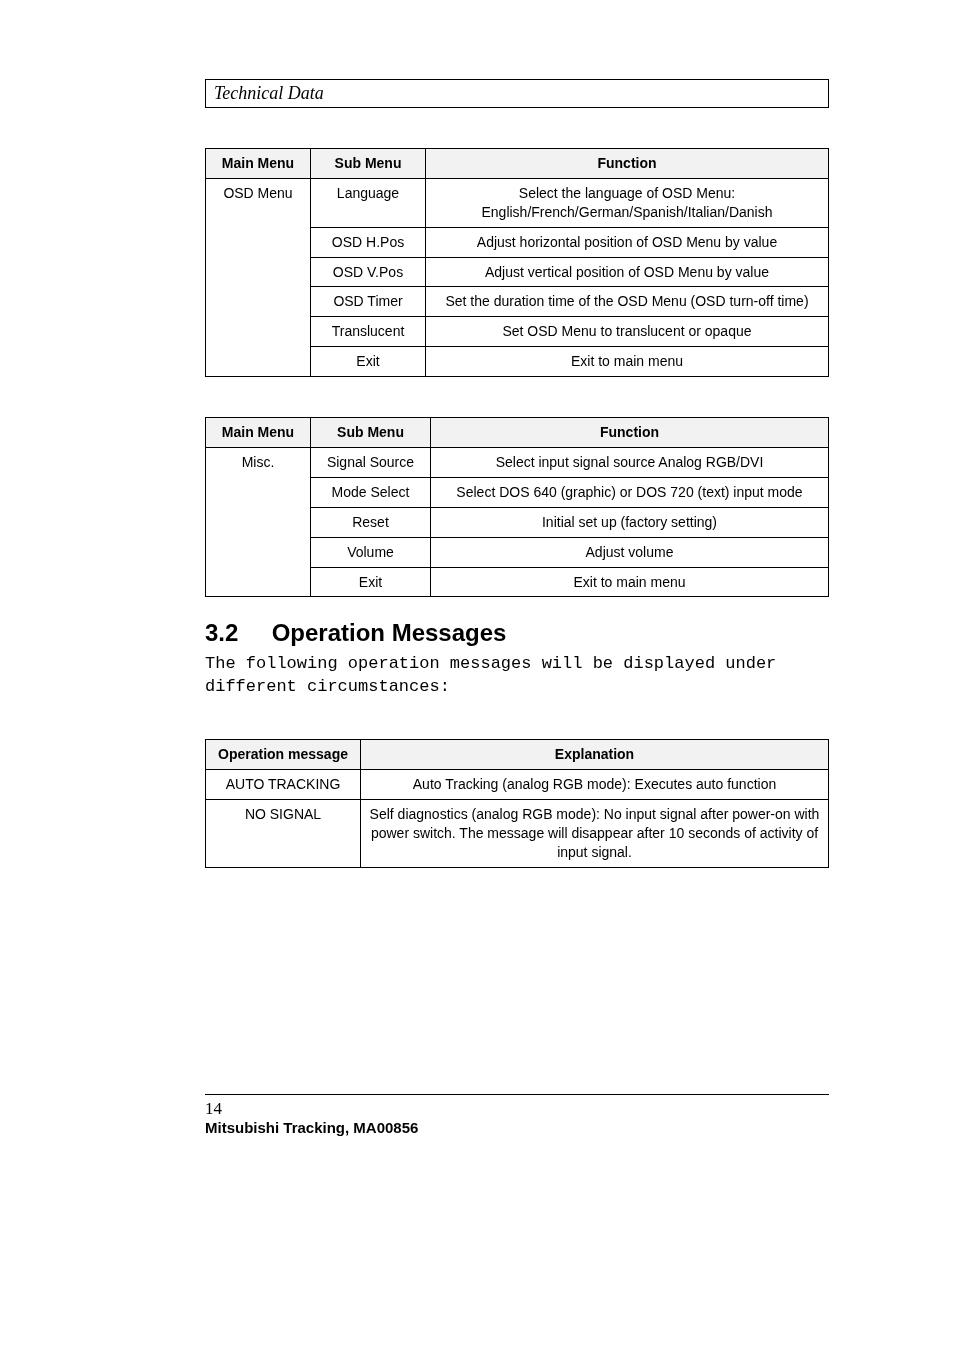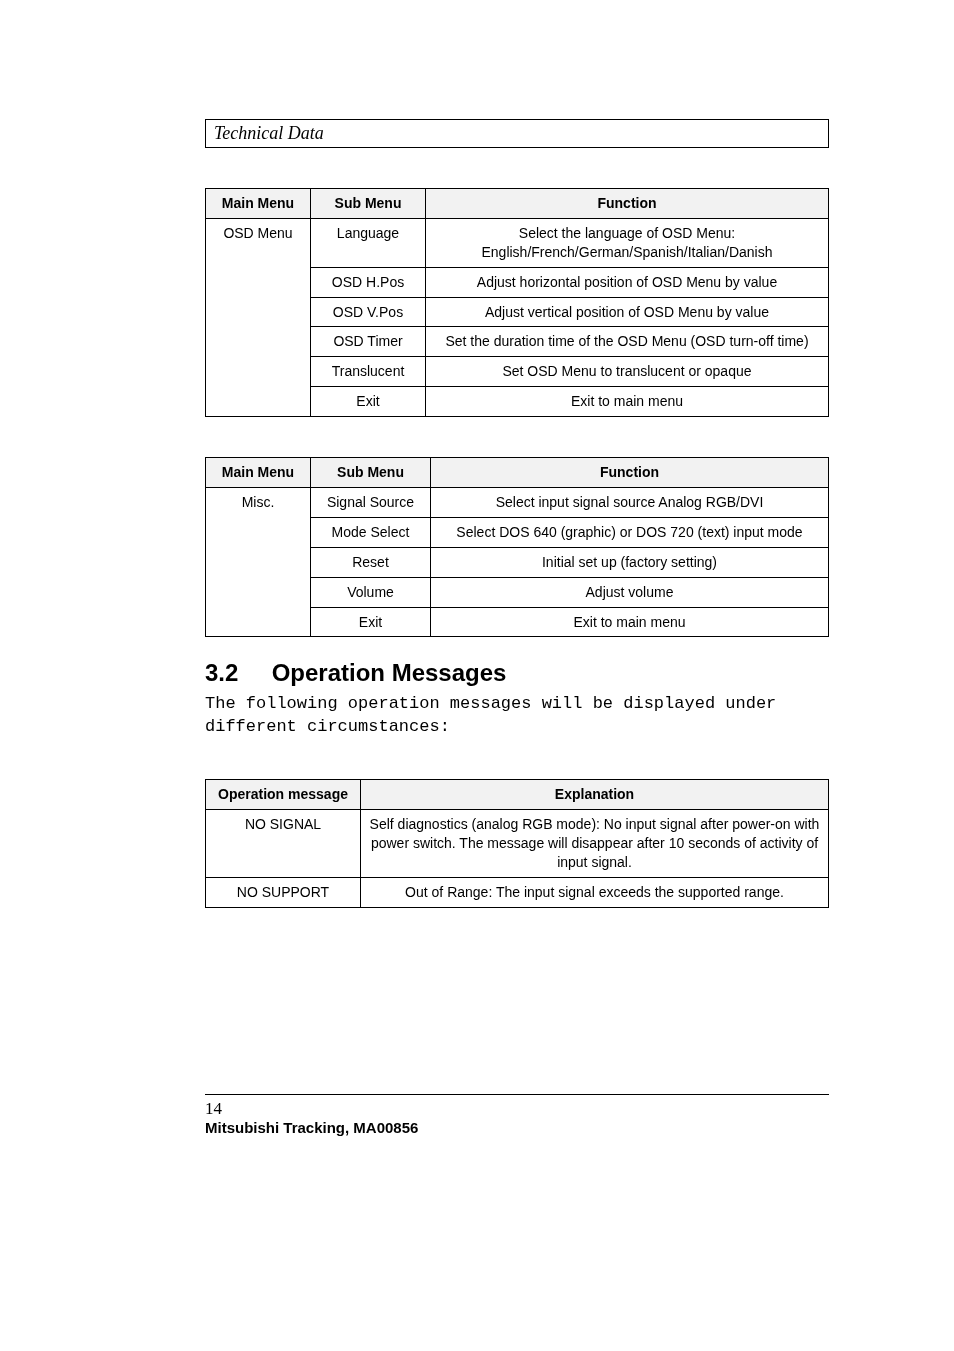--- a/index.html
+++ b/index.html
@@ -6,21 +6,21 @@
     margin: 0;
     padding: 0;
     background: #fff;
     font-family: "Times New Roman", Times, serif;
     color: #000;
   }
   .page {
     width: 954px;
     height: 1236px;
     box-sizing: border-box;
-    padding: 119px 125px 0 205px;
+    padding: 79px 125px 0 205px;
     position: relative;
   }
   .section-header {
     border: 1px solid #000;
     padding: 3px 8px;
     font-style: italic;
     font-size: 18px;
     font-family: Garamond, "Times New Roman", serif;
     margin-bottom: 34px;
   }
@@ -189,30 +189,30 @@
         <col>
       </colgroup>
     <thead>
       <tr>
         <th>Operation message</th>
         <th>Explanation</th>
       </tr>
     </thead>
     <tbody>
       <tr>
+        <td>AUTO TRACKING</td>
+        <td>Auto Tracking (analog RGB mode):
+Executes auto function</td>
+      </tr>
+      <tr>
         <td>NO SIGNAL</td>
         <td>Self diagnostics (analog RGB mode):
 No input signal after power-on with power switch.
 The message will disappear after 10 seconds of activity of input signal.</td>
       </tr>
-      <tr>
-        <td>NO SUPPORT</td>
-        <td>Out of Range:
-The input signal exceeds the supported range.</td>
-      </tr>
     </tbody>
   </table>
 
   <div class="footer">
     <span class="left">14</span>
     <span class="right">Mitsubishi Tracking, MA00856</span>
   </div>
 
 </div>
 

